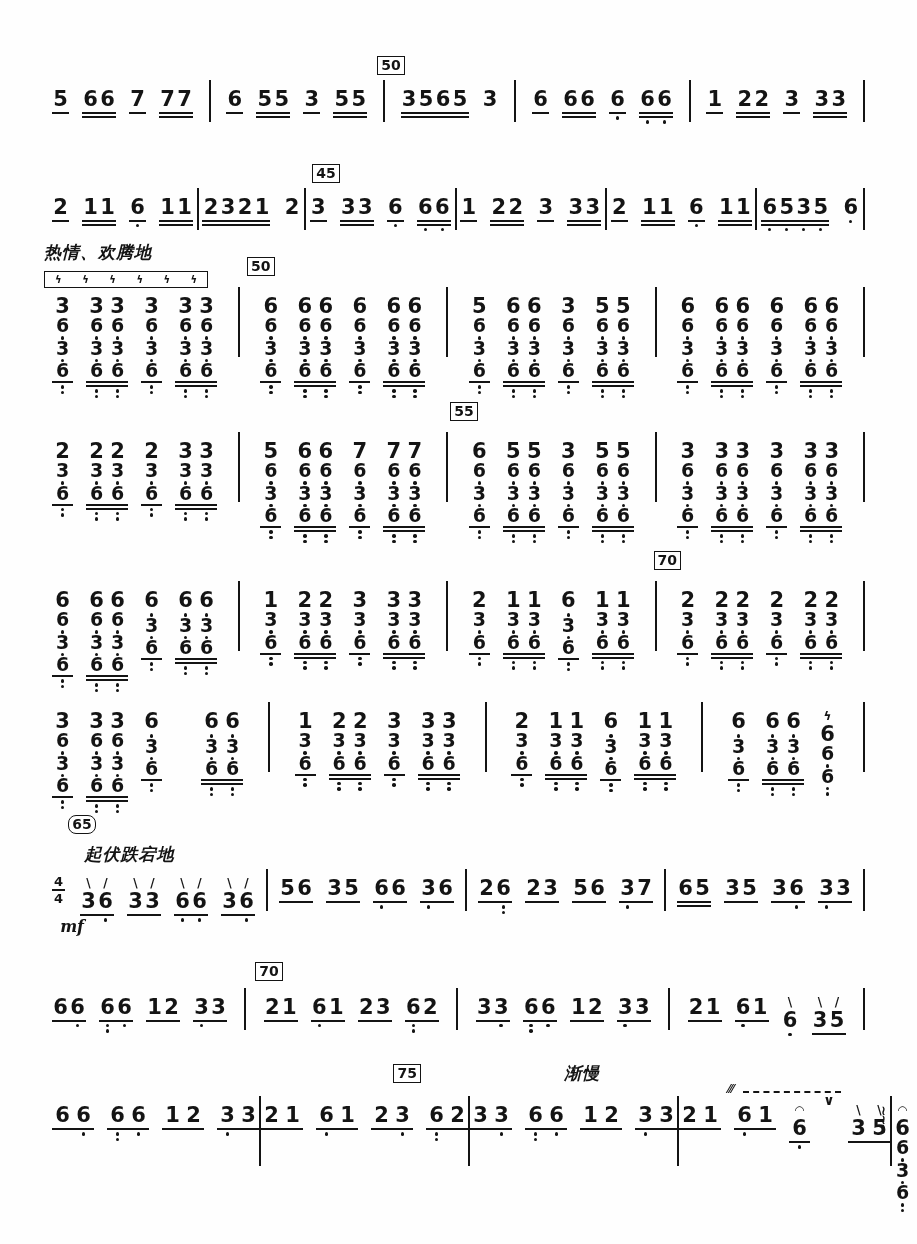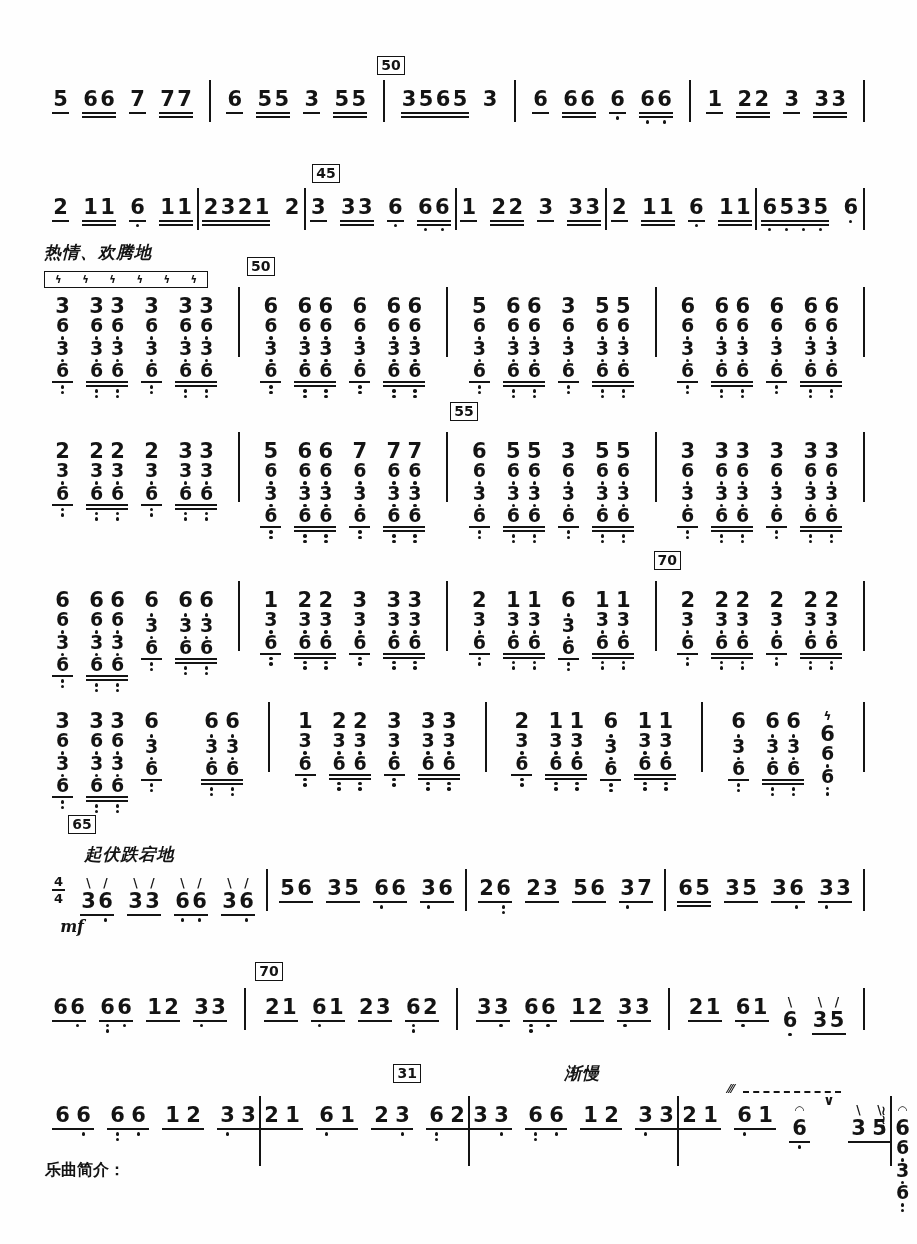--- a/index.html
+++ b/index.html
@@ -2930,21 +2930,21 @@
                   <span class="ld"></span>
                   <span class="ld"></span>
                 </div>
               </div>
             </div>
           </div>
           <div class="bar"></div>
         </div>
       </div>
       <div class="line">
-        <div class="ann marker" style="left: 2%; top: -62px;">65</div>
+        <div class="ann marker" style="left: 2%; top: -62px; border-radius: 8px;">65</div>
         <div class="ann cn" style="left: 4%; top: -34px;">起伏跌宕地</div>
         <div class="ann dyn" style="left: 1%; top: 40px;">mf</div>
         <div class="measures">
           <div class="measure">
             <div class="ts tok">
               <div>4</div>
               <div class="tsline"></div>
               <div>4</div>
             </div>
             <div class="tok">
@@ -3466,21 +3466,21 @@
                   <div class="digit">5</div>
                 </div>
               </div>
               <div class="beam"></div>
             </div>
           </div>
           <div class="bar"></div>
         </div>
       </div>
       <div class="line chordline">
-        <div class="ann marker" style="left: 42%; top: -40px;">31</div>
+        <div class="ann marker" style="left: 42%; top: -40px;">75</div>
         <div class="ann cn" style="left: 63%; top: -42px;">渐慢</div>
         <div class="ann slash" style="left: 83%; top: -22px;">///</div>
         <div class="dashline" style="left: 85%; width: 12%; top: -13px;"></div>
         <div class="measures">
           <div class="measure">
             <div class="tok">
               <div class="row">
                 <div class="cell wide">
                   <div class="digit">6</div>
                 </div>
@@ -3776,15 +3776,14 @@
                   <span class="ld"></span>
                   <span class="ld"></span>
                 </div>
               </div>
             </div>
           </div>
         </div>
       </div>
     </div>
   <div class="footer">
-    <div class="footer-h">乐曲简介：</div>
   </div>
 </div>
 
 </body></html>

